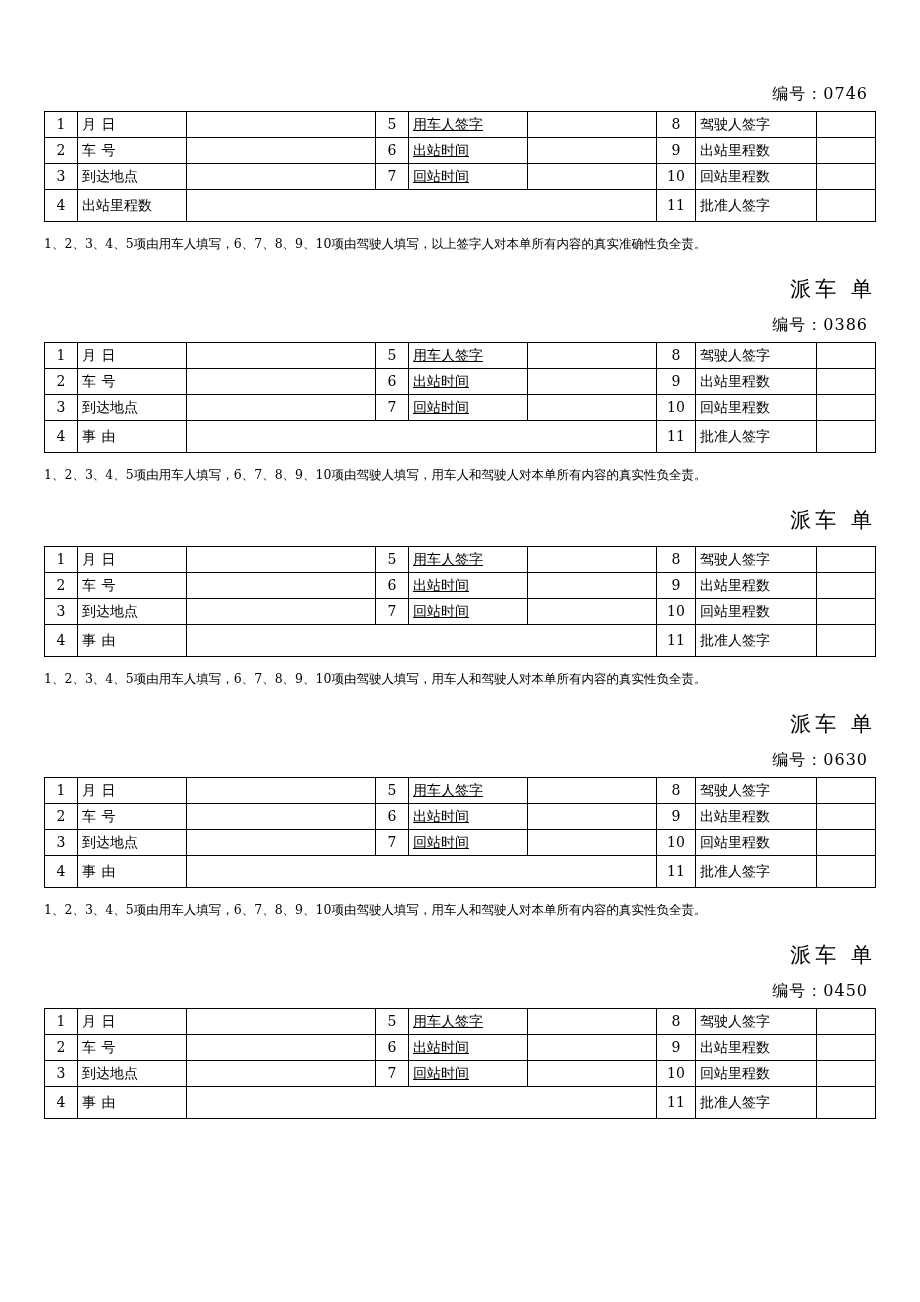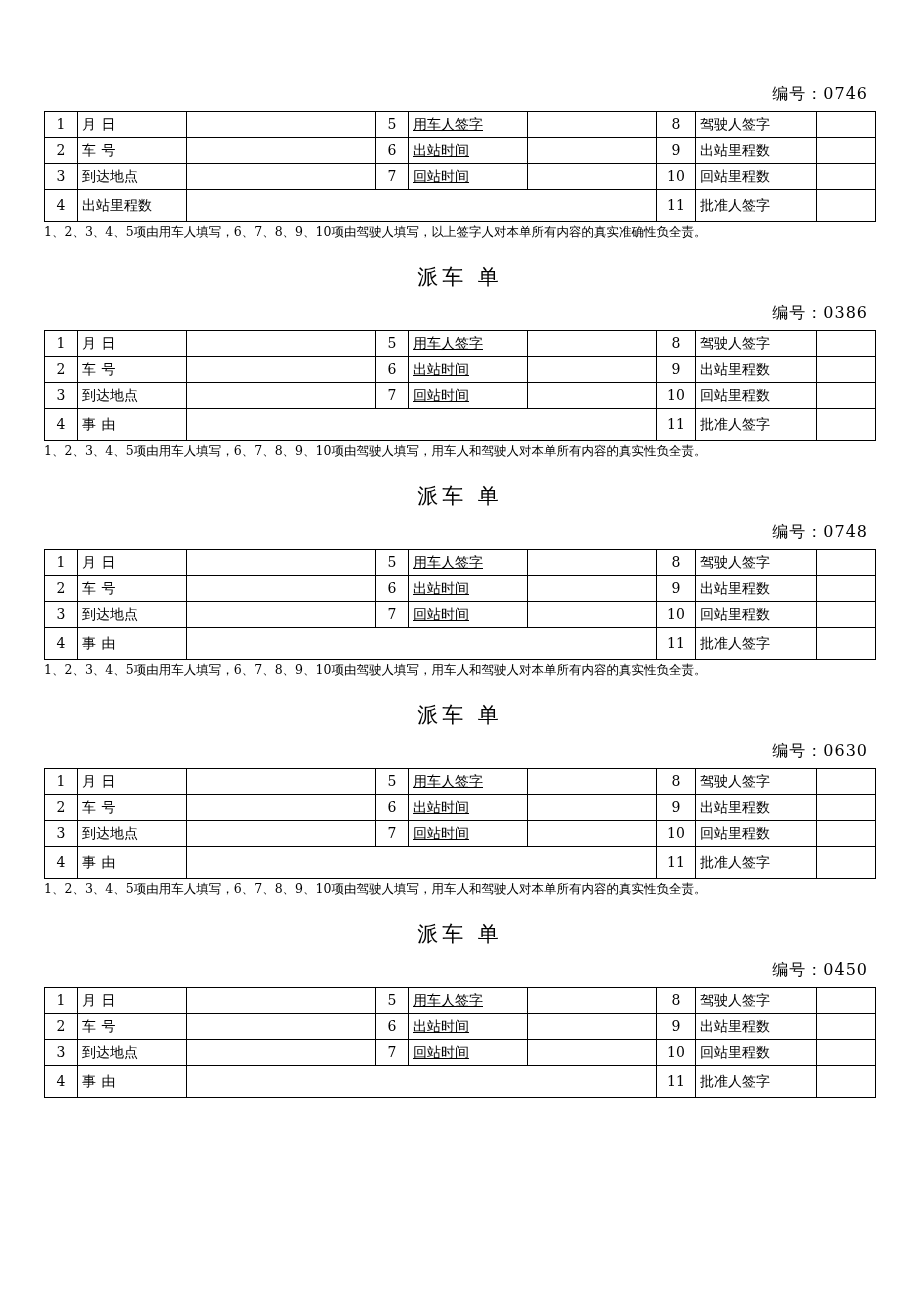--- a/index.html
+++ b/index.html
@@ -16,21 +16,21 @@
     overflow: hidden;
   }
   .page {
     box-sizing: border-box;
     padding: 84px 44px 0 44px;
   }
   .form-block {
     margin-bottom: 0;
   }
   .form-title {
-    text-align: center;
+    text-align: right;
     font-family: "DejaVu Serif", "Liberation Serif", serif;
     font-size: 21px;
     letter-spacing: 4px;
     margin: 22px 0 12px 0;
     font-weight: normal;
   }
   .serial-row {
     text-align: right;
     font-family: "DejaVu Serif", "Liberation Serif", serif;
     font-size: 16px;
@@ -61,21 +61,21 @@
   td.val1 { width: 180px; }
   td.lbl2 { width: 110px; text-decoration: underline; }
   td.val2 { width: 120px; }
   td.num3 { width: 30px; text-align: center; font-size: 13px; }
   td.lbl3 { width: 112px; }
   td.val3 { }
   td.wide-val { }
   .note {
     font-family: "DejaVu Serif", "Liberation Serif", serif;
     font-size: 12.5px;
-    margin-top: 2px;
+    margin-top: 14px;
     letter-spacing: 0px;
     white-space: nowrap;
   }
   .sp-label {
     letter-spacing: 0.5px;
     margin-left: 44px;
   }
 </style>
 </head>
 <body>
@@ -182,23 +182,20 @@
         <td class="lbl3">批准人签字</td>
         <td class="val3"></td>
       </tr>
     </tbody>
       </table>
     <div class="note">1、2、3、4、5项由用车人填写，6、7、8、9、10项由驾驶人填写，用车人和驾驶人对本单所有内容的真实性负全责。</div>
   </div>
 
   <div class="form-block">
     <div class="form-title">派车  单</div>
-    <div class="serial-row">
-      <span>编号：</span><span>0748</span>
-    </div>
     <table class="dispatch">
       <tbody>
           <tr>
         <td class="num">1</td>
         <td class="lbl1 sp-label">月  日</td>
         <td class="val1"></td>
         <td class="num">5</td>
         <td class="lbl2">用车人签字</td>
         <td class="val2"></td>
         <td class="num3">8</td>

